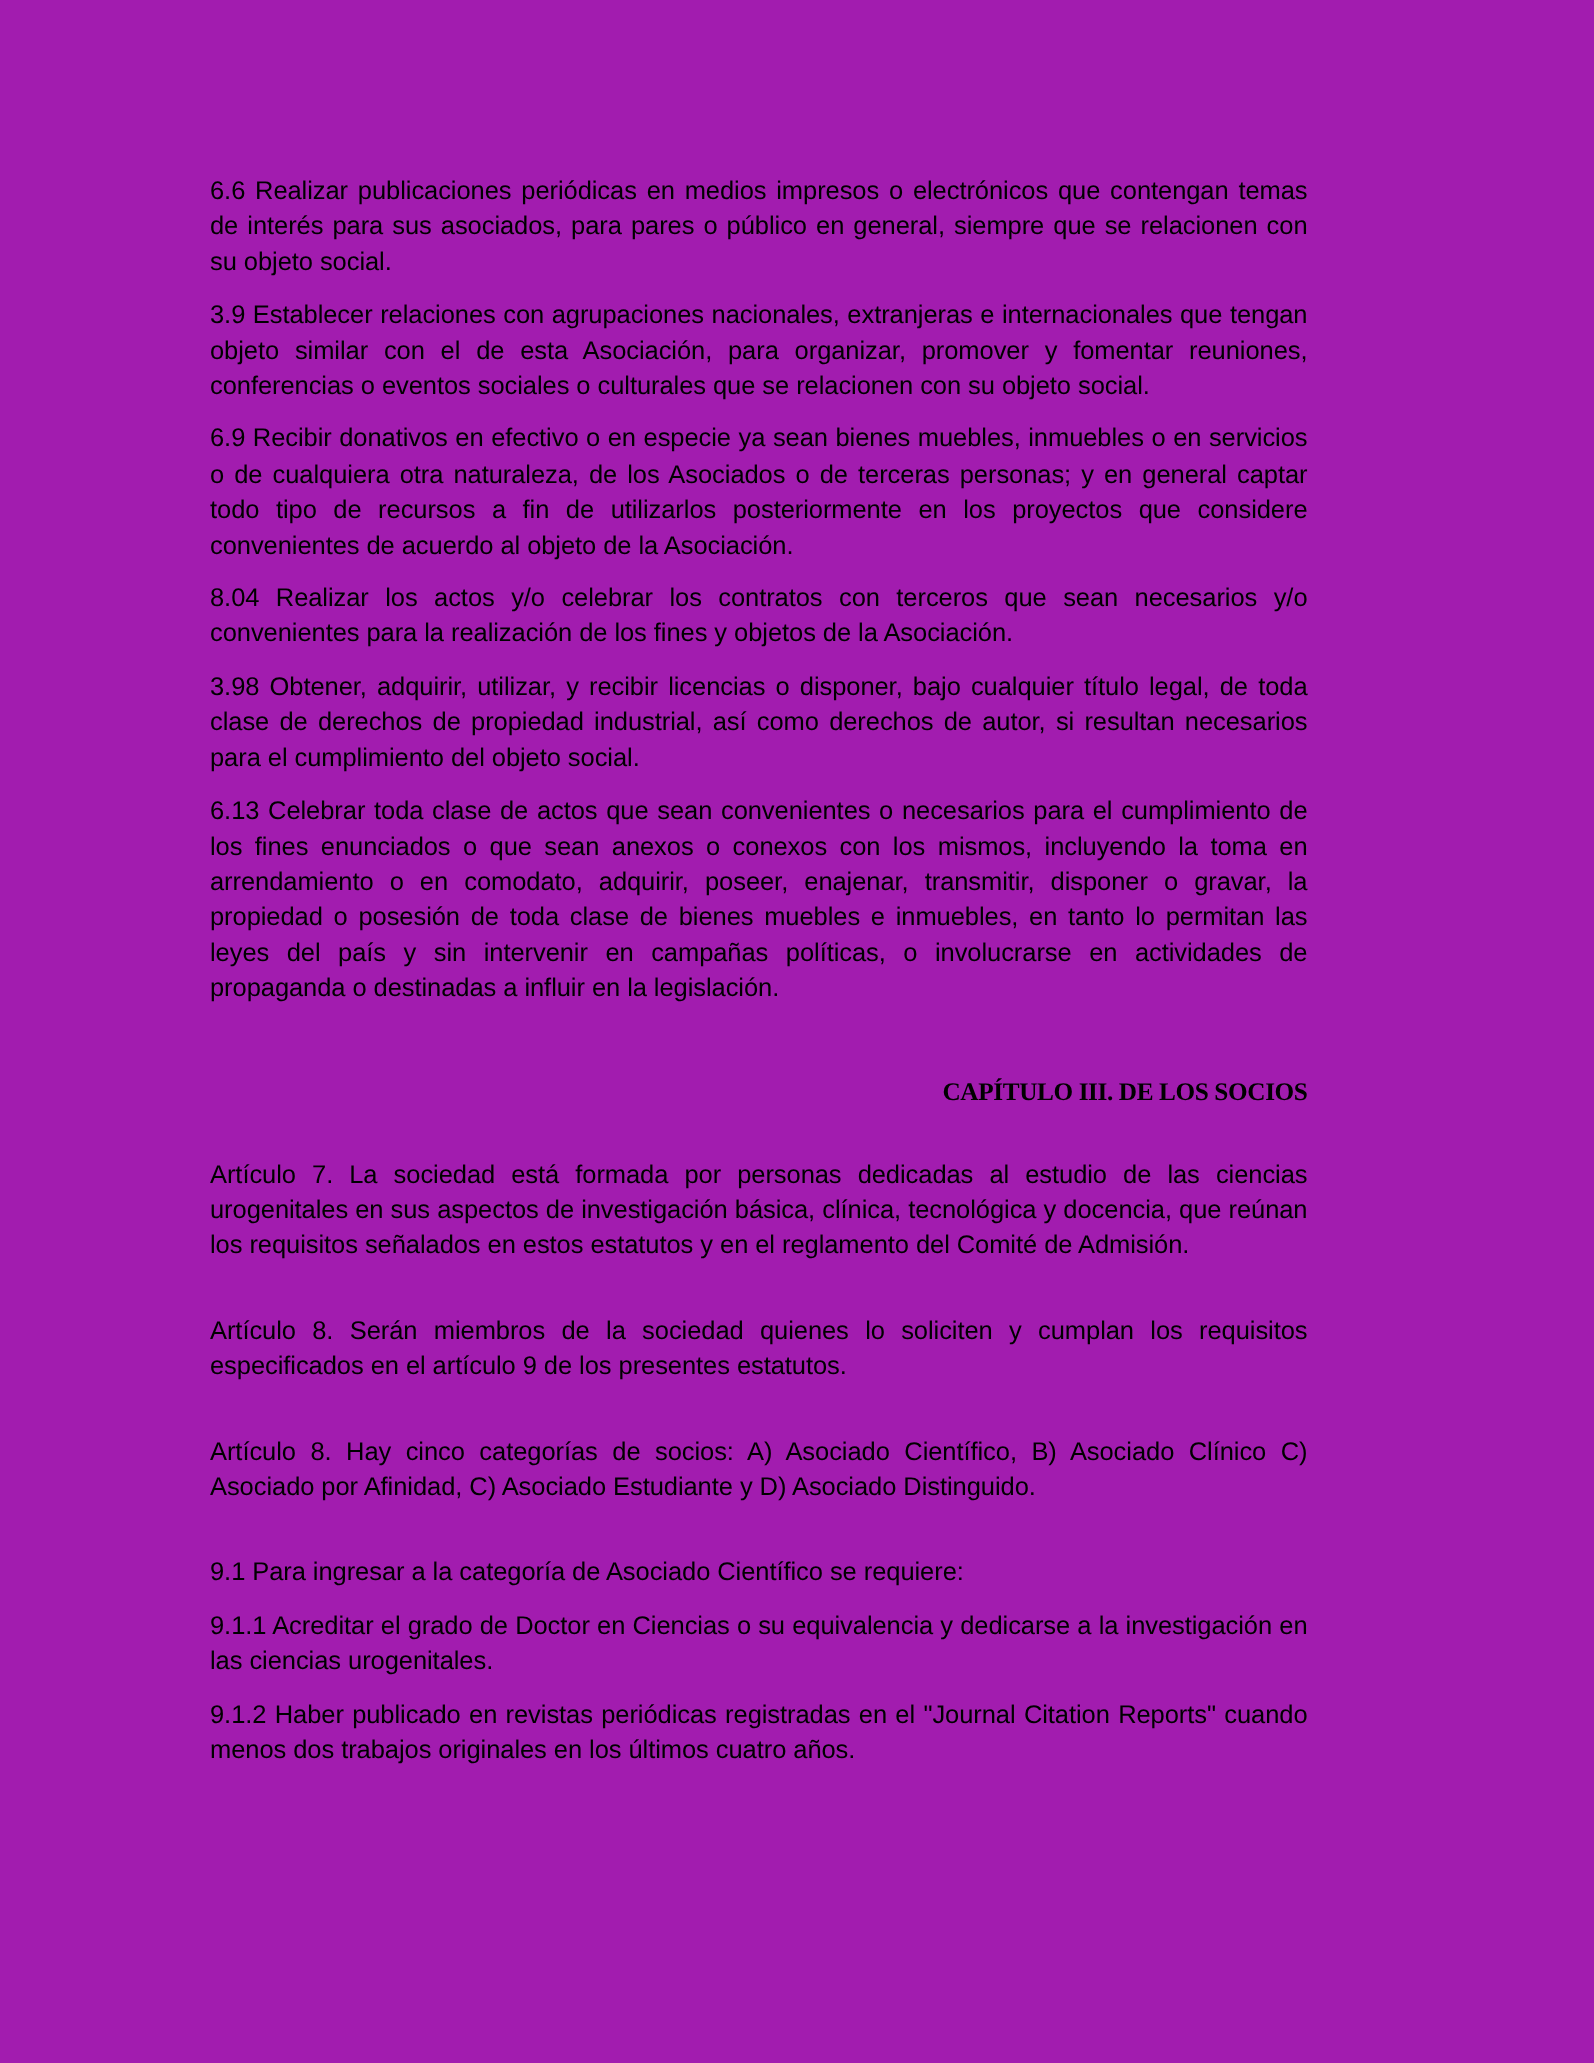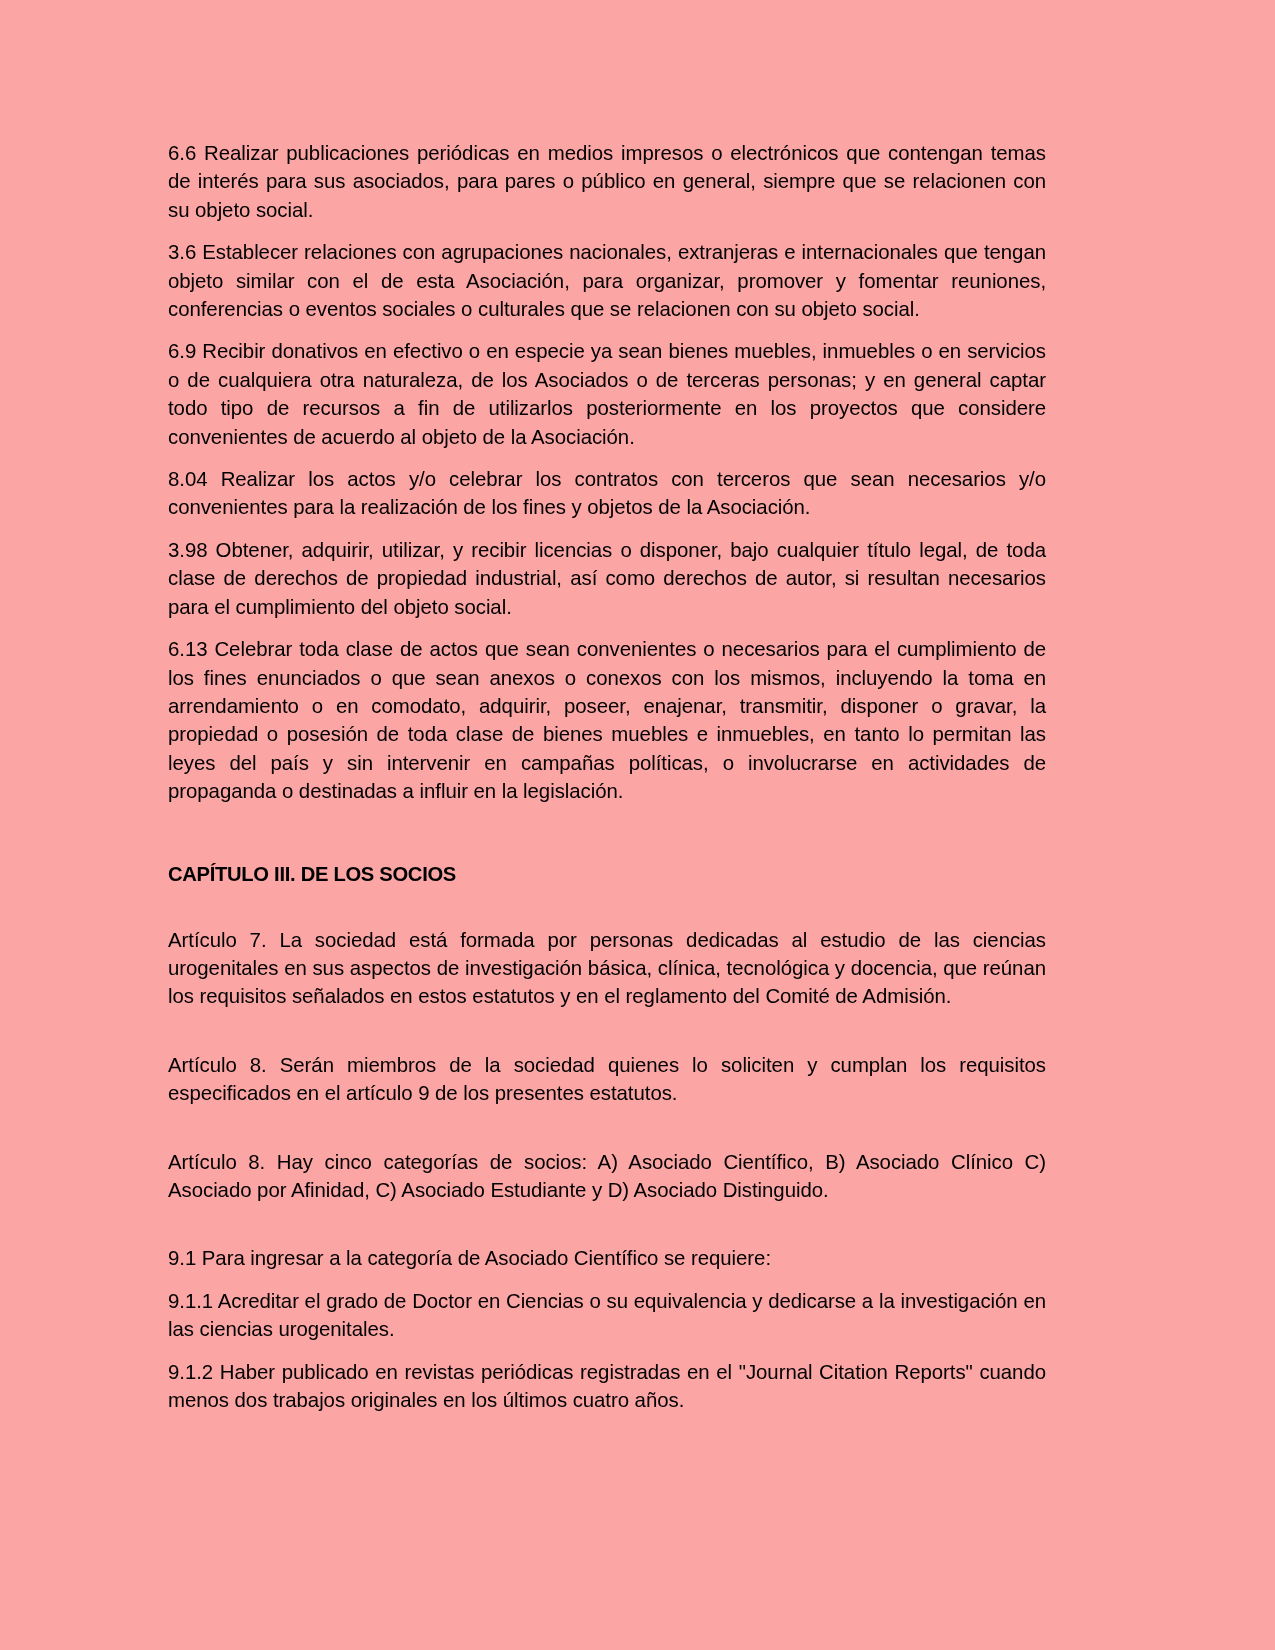--- a/index.html
+++ b/index.html
@@ -10,21 +10,21 @@
   }
   body {
     font-family: "Liberation Sans", sans-serif;
     color: #000000;
   }
   .page {
     position: relative;
     width: 1275px;
     height: 1650px;
     margin: 0 auto;
-    background: #fca5a5;
+    background: #a21caf;
     overflow: hidden;
     box-sizing: border-box;
   }
   .content {
     position: absolute;
     left: 168px;
     top: 139px;
     width: 878px;
   }
   p.para {
@@ -36,37 +36,38 @@
     letter-spacing: -0.05px;
     word-spacing: 0px;
   }
   
   h2.chapter-heading {
     margin: 0;
     font-size: 20.2px;
     line-height: 28px;
     font-weight: bold;
     letter-spacing: -0.3px;
-    text-align: left;
+    text-align: right;
+    font-family: Liberation Serif, serif;
   }
   .gap-before-heading { height: 40px; }
   .gap-after-heading  { height: 38px; }
   .gap-article        { height: 26px; }
 
   
 </style>
 </head>
 <body>
 
 <div class="page">
   <div class="content">
 
     <p class="para">6.6 Realizar publicaciones periódicas en medios impresos o electrónicos que contengan temas de interés para sus asociados, para pares o público en general, siempre que se relacionen con su objeto social.</p>
 
-    <p class="para">3.6 Establecer relaciones con agrupaciones nacionales, extranjeras e internacionales que tengan objeto similar con el de esta Asociación, para organizar, promover y fomentar reuniones, conferencias o eventos sociales o culturales que se relacionen con su objeto social.</p>
+    <p class="para">3.9 Establecer relaciones con agrupaciones nacionales, extranjeras e internacionales que tengan objeto similar con el de esta Asociación, para organizar, promover y fomentar reuniones, conferencias o eventos sociales o culturales que se relacionen con su objeto social.</p>
 
 
     <p class="para">6.9 Recibir donativos en efectivo o en especie ya sean bienes muebles, inmuebles o en servicios o de cualquiera otra naturaleza, de los Asociados o de terceras personas; y en general captar todo tipo de recursos a fin de utilizarlos posteriormente en los proyectos que considere convenientes de acuerdo al objeto de la Asociación.</p>
 
     <p class="para">8.04 Realizar los actos y/o celebrar los contratos con terceros que sean necesarios y/o convenientes para la realización de los fines y objetos de la Asociación.</p>
 
     <p class="para">3.98 Obtener, adquirir, utilizar, y recibir licencias o disponer, bajo cualquier título legal, de toda clase de derechos de propiedad industrial, así como derechos de autor, si resultan necesarios para el cumplimiento del objeto social.</p>
 
 
     <p class="para">6.13 Celebrar toda clase de actos que sean convenientes o necesarios para el cumplimiento de los fines enunciados o que sean anexos o conexos con los mismos, incluyendo la toma en arrendamiento o en comodato, adquirir, poseer, enajenar, transmitir, disponer o gravar, la propiedad o posesión de toda clase de bienes muebles e inmuebles, en tanto lo permitan las leyes del país y sin intervenir en campañas políticas, o involucrarse en actividades de propaganda o destinadas a influir en la legislación.</p>

